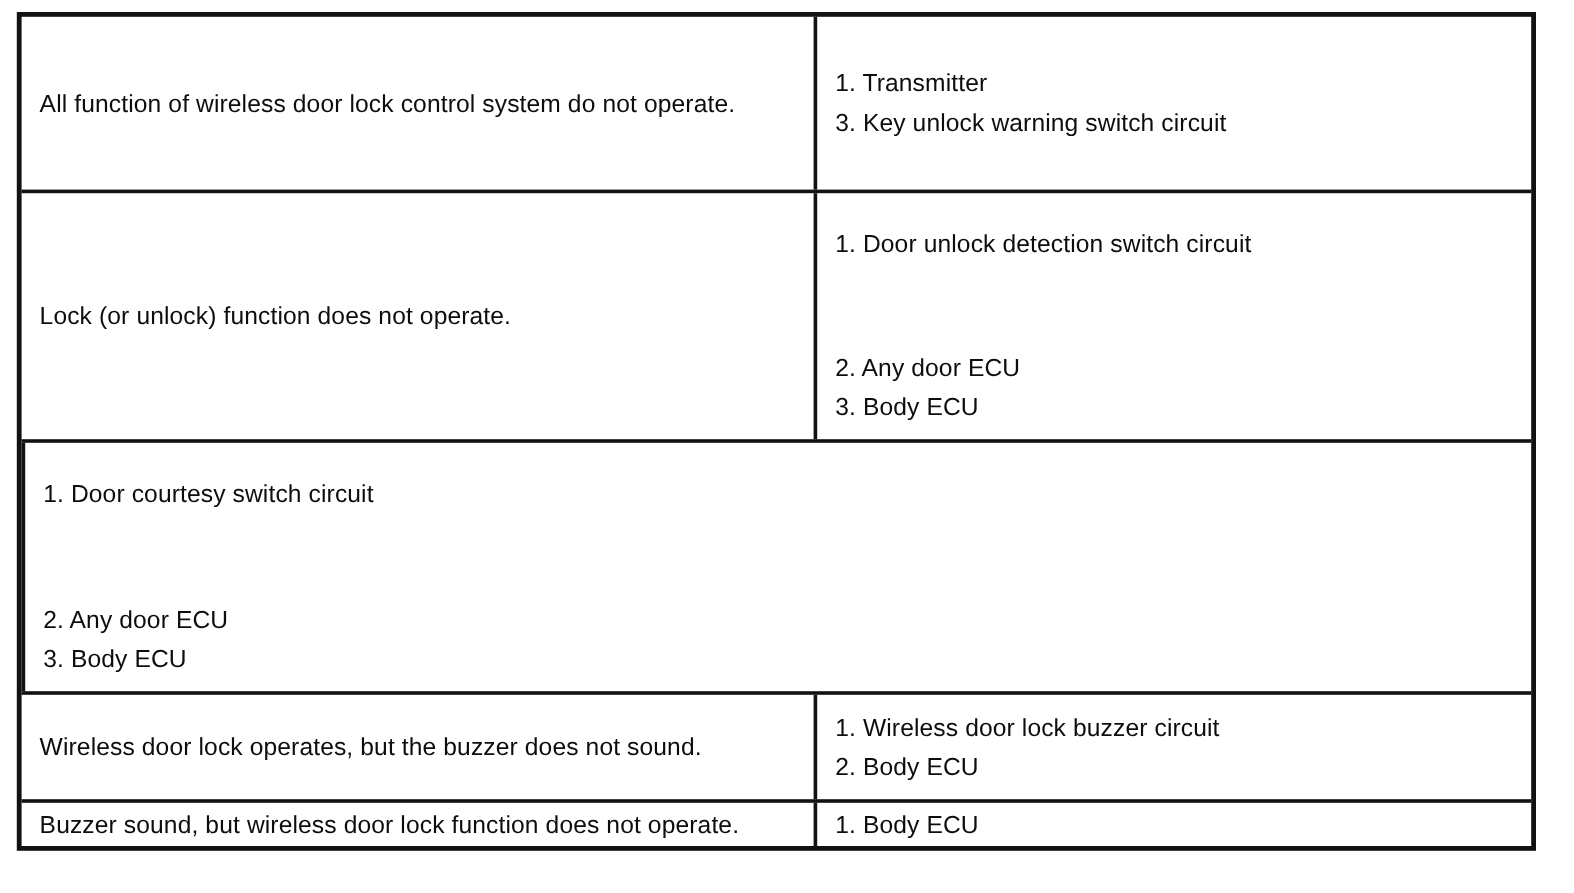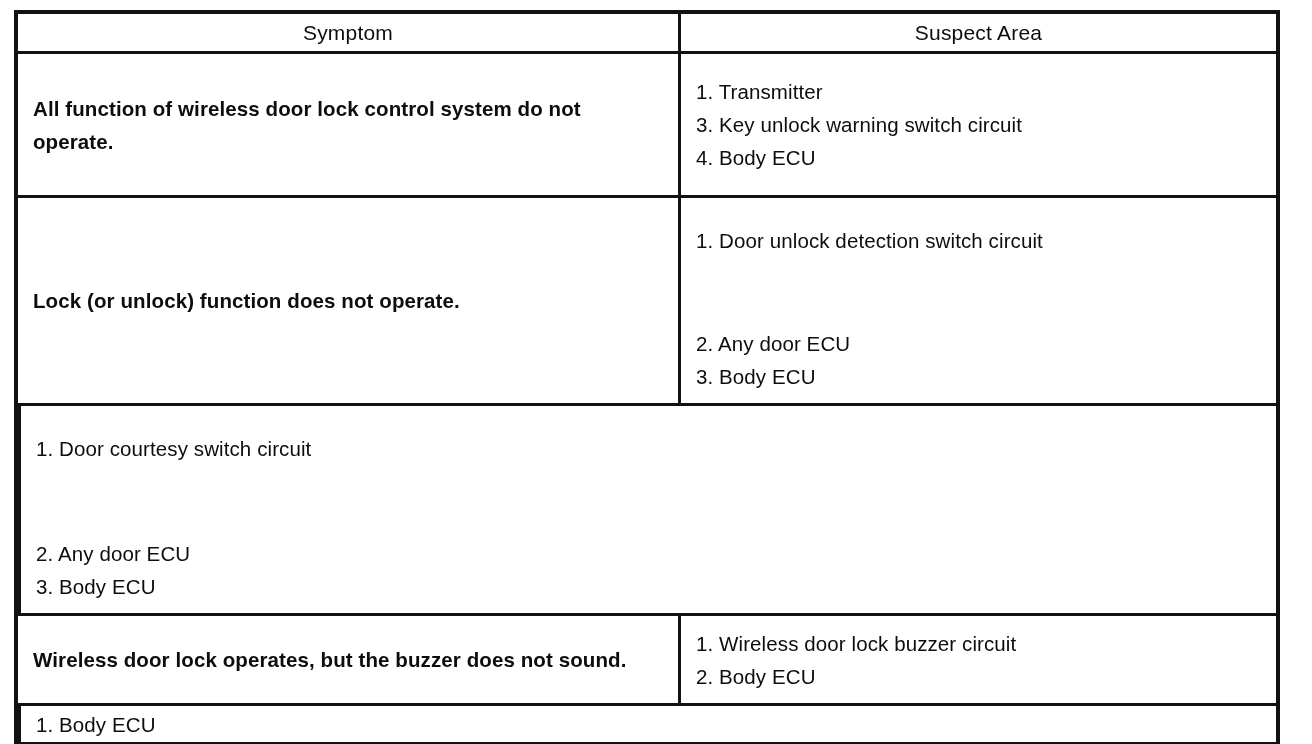--- a/index.html
+++ b/index.html
@@ -56,21 +56,20 @@
   .row-3 { height: 90px; }
   .row-4 { height: 39px; }
 
   .sym {
     display: flex;
     align-items: center;
     padding: 4px 12px 4px 15px;
     font-size: 20.5px;
     line-height: 33px;
     letter-spacing: 0.1px;
-    font-weight: bold;
   }
   .sus {
     display: flex;
     flex-direction: column;
     justify-content: center;
     padding: 5px 10px 5px 15px;
     font-size: 20.5px;
     line-height: 33px;
     letter-spacing: 0.1px;
   }
@@ -81,31 +80,26 @@
   }
   .flex-spacer { flex: 1 1 auto; }
   .sus-line { white-space: nowrap; }
 </style>
 </head>
 <body>
 
 <div class="page">
   <div class="tbl">
 
-    <div class="tr row-head">
-      <div class="th">Symptom</div>
-      <div class="th cell-right">Suspect Area</div>
-    </div>
 
     <div class="tr row-0">
       <div class="td sym">All function of wireless door lock control system do not operate.</div>
       <div class="td sus cell-right">
         <div class="sus-line">1. Transmitter</div>
         <div class="sus-line">3. Key unlock warning switch circuit</div>
-        <div class="sus-line">4. Body ECU</div>
       </div>
     </div>
 
     <div class="tr row-1">
       <div class="td sym">Lock (or unlock) function does not operate.</div>
       <div class="td sus cell-right split">
         <div class="sus-line">1. Door unlock detection switch circuit</div>
         <div class="flex-spacer"></div>
         <div class="sus-line">2. Any door ECU</div>
         <div class="sus-line">3. Body ECU</div>
@@ -123,19 +117,20 @@
 
     <div class="tr row-3">
       <div class="td sym">Wireless door lock operates, but the buzzer does not sound.</div>
       <div class="td sus cell-right">
         <div class="sus-line">1. Wireless door lock buzzer circuit</div>
         <div class="sus-line">2. Body ECU</div>
       </div>
     </div>
 
     <div class="tr row-4">
+      <div class="td sym">Buzzer sound, but wireless door lock function does not operate.</div>
       <div class="td sus cell-right">
         <div class="sus-line">1. Body ECU</div>
       </div>
     </div>
 
   </div>
 </div>
 
 </body></html>

